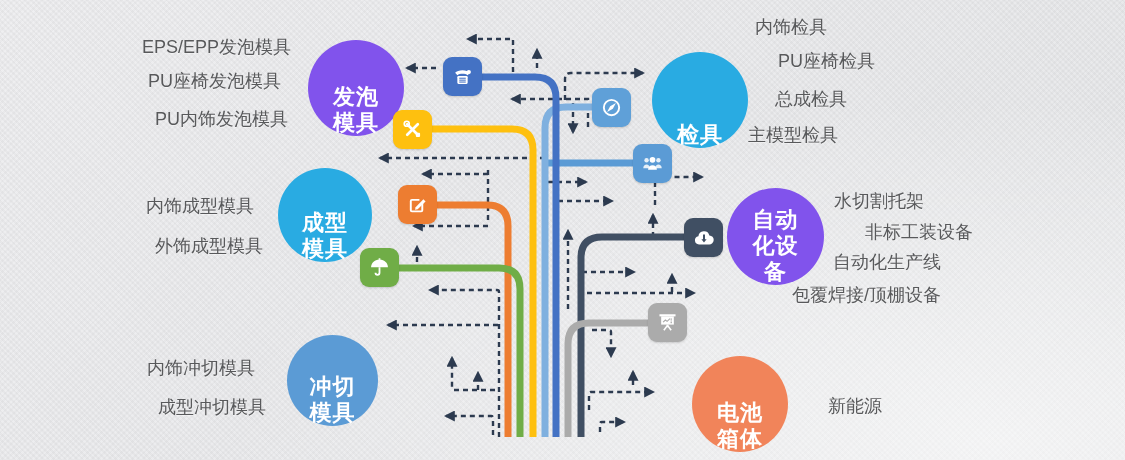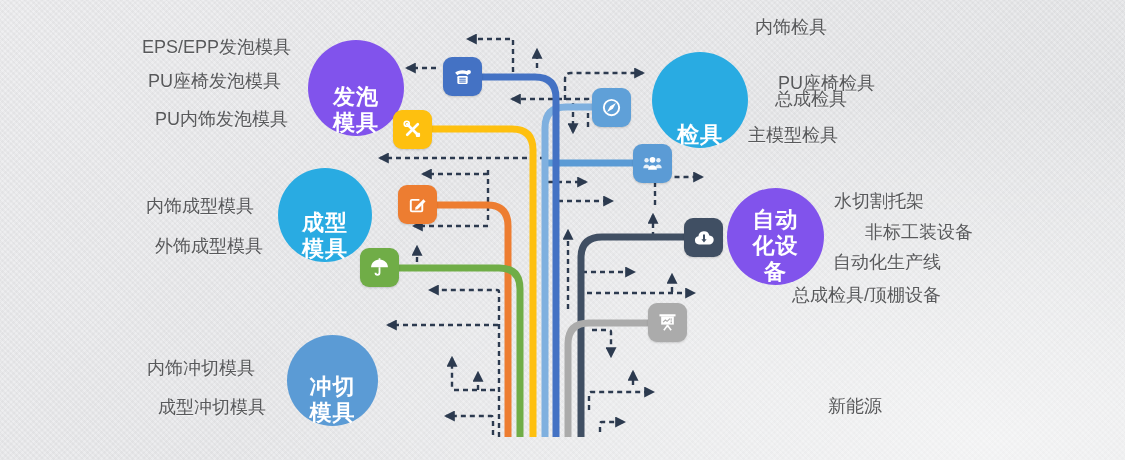--- a/index.html
+++ b/index.html
@@ -97,35 +97,39 @@
   </div>
   <div class="circle" style="left: 727px; top: 188px; width: 97px; height: 97px; background: rgb(129, 83, 236);">
     <span class="lbl">自动
 化设
 备</span>
   </div>
   <div class="circle" style="left: 287px; top: 335px; width: 91px; height: 91px; background: rgb(91, 155, 213);">
     <span class="lbl">冲切
 模具</span>
   </div>
+  <div class="circle" style="left: 692px; top: 356px; width: 96px; height: 96px; background: rgb(241, 132, 90);">
+    <span class="lbl">电池
+箱体</span>
+  </div>
 
   <div id="items-layer">
       <div class="item" style="left: 142px; top: 36px;">EPS/EPP发泡模具</div>
       <div class="item" style="left: 148px; top: 70px; text-align: center;">PU座椅发泡模具</div>
       <div class="item" style="left: 155px; top: 108px;">PU内饰发泡模具</div>
       <div class="item" style="left: 755px; top: 16px;">内饰检具</div>
-      <div class="item" style="left: 778px; top: 50px; margin-top: 22px;">PU座椅检具</div>
+      <div class="item" style="left: 778px; top: 50px;">PU座椅检具</div>
       <div class="item" style="left: 775px; top: 88px;">总成检具</div>
       <div class="item" style="left: 748px; top: 124px;">主模型检具</div>
       <div class="item" style="left: 146px; top: 195px;">内饰成型模具</div>
       <div class="item" style="left: 155px; top: 235px;">外饰成型模具</div>
       <div class="item" style="left: 834px; top: 190px;">水切割托架</div>
       <div class="item" style="left: 865px; top: 221px;">非标工装设备</div>
       <div class="item" style="left: 833px; top: 251px;">自动化生产线</div>
-      <div class="item" style="left: 792px; top: 284px;">总成检具/顶棚设备</div>
+      <div class="item" style="left: 792px; top: 284px;">包覆焊接/顶棚设备</div>
       <div class="item" style="left: 147px; top: 357px;">内饰冲切模具</div>
       <div class="item" style="left: 158px; top: 396px;">成型冲切模具</div>
       <div class="item" style="left: 828px; top: 395px;">新能源</div>
     </div>
 
   <div class="icon" style="left: 443px; top: 57px; background: rgb(68, 114, 196); color: rgb(68, 114, 196);">
     <svg width="23" height="23" viewBox="0 0 24 24">
       <path d="M4.3 8.2 C7 4.4 17 4.4 19.7 8.2 L17.3 10.6 C15 8.8 9 8.8 6.7 10.6 Z" fill="#fff"></path>
       <rect x="6.6" y="11.6" width="10.8" height="8.2" rx="1.2" fill="#fff"></rect>
       <g stroke="currentColor" stroke-width="1.1">

